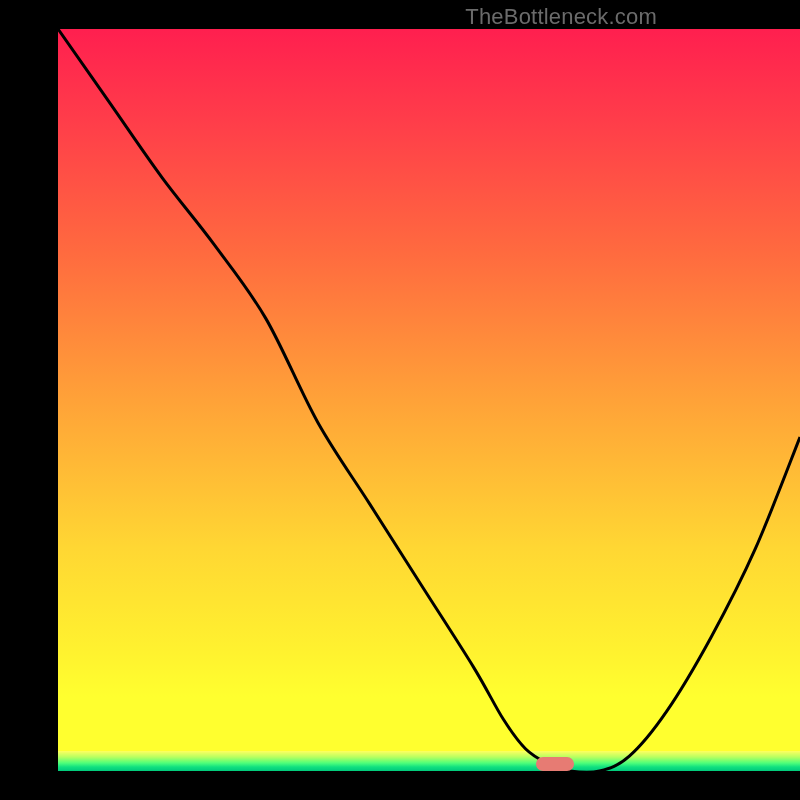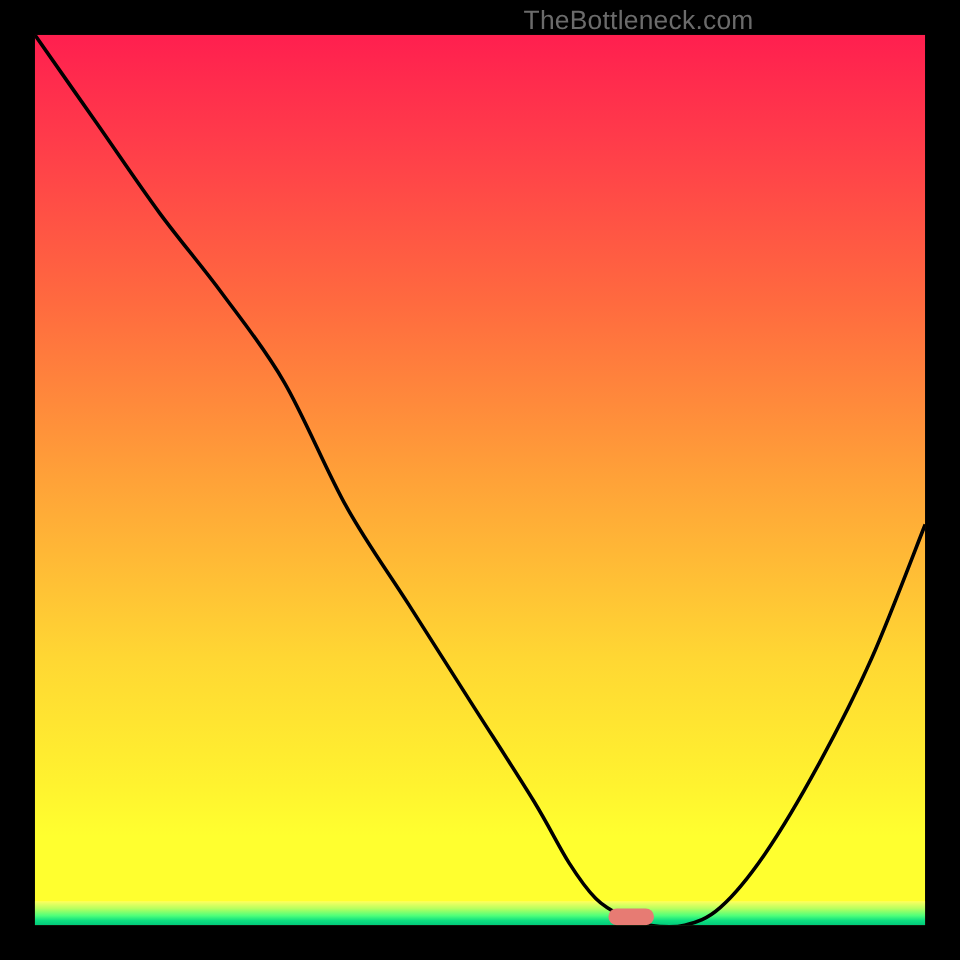--- a/index.html
+++ b/index.html
@@ -9,20 +9,21 @@
     height: 800px;
     background: #000;
     overflow: hidden;
     font-family: Arial, Helvetica, sans-serif;
   }
   .frame {
     position: relative;
     width: 640px;
     height: 800px;
     background: #000;
+    margin-left: 29px;
   }
   .watermark {
     position: absolute;
     top: 4px;
     right: 12px;
     color: #6b6b6b;
     font-size: 22px;
     font-weight: 400;
     letter-spacing: 0.2px;
     z-index: 20;

